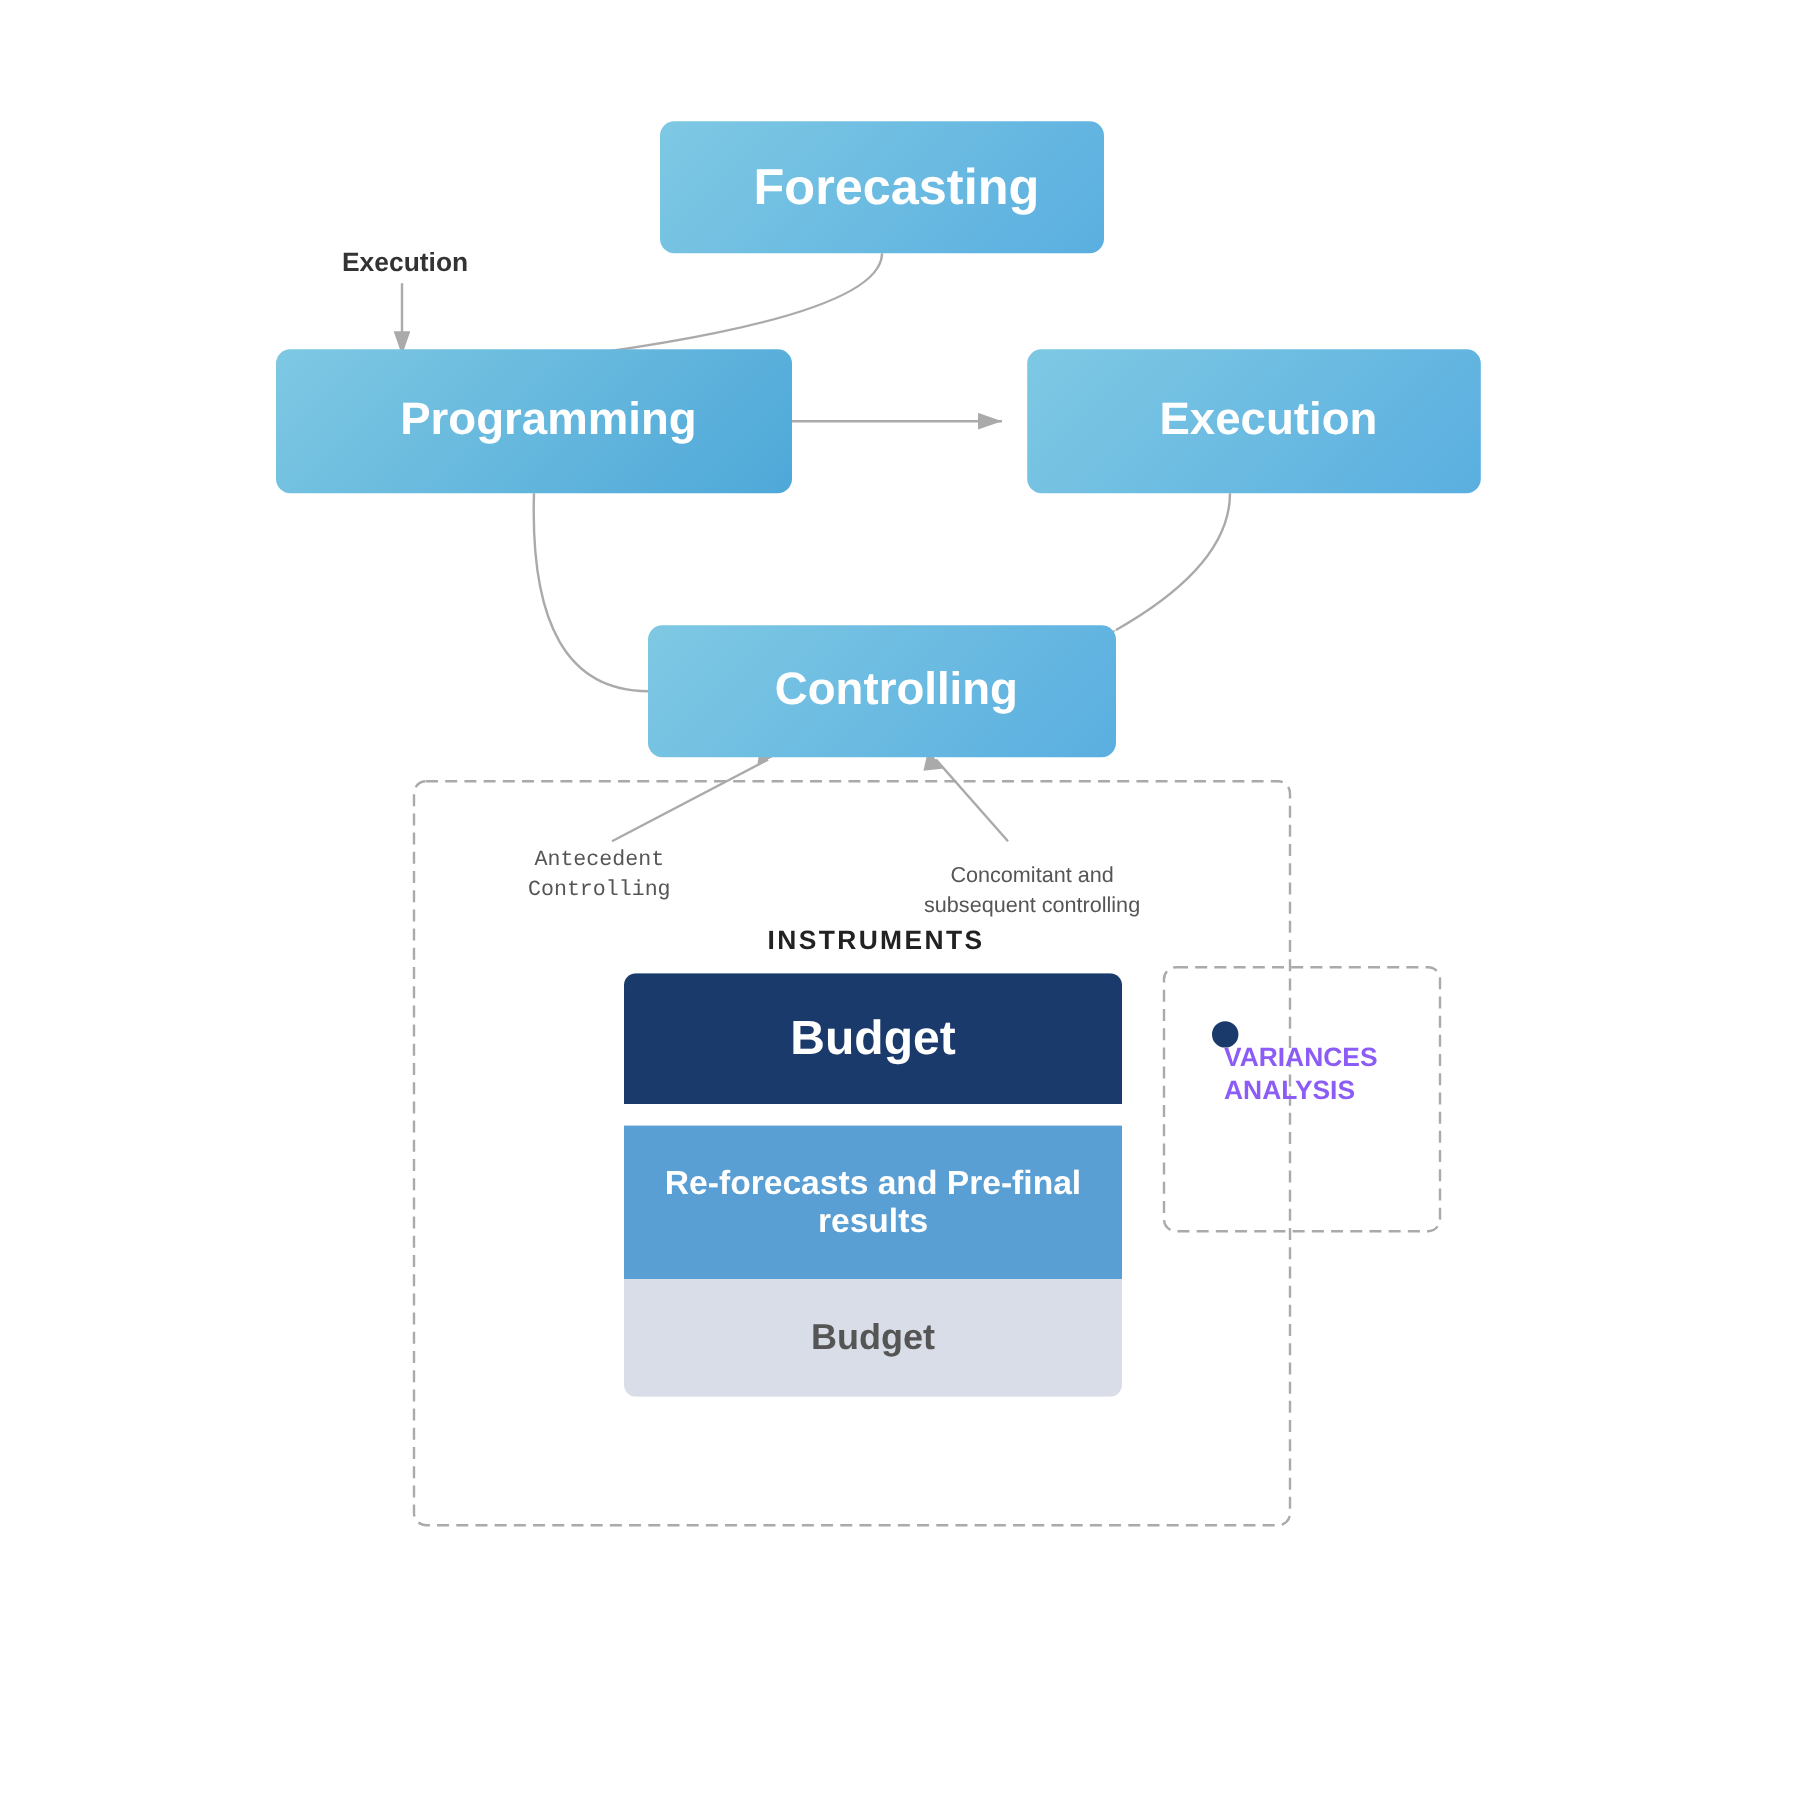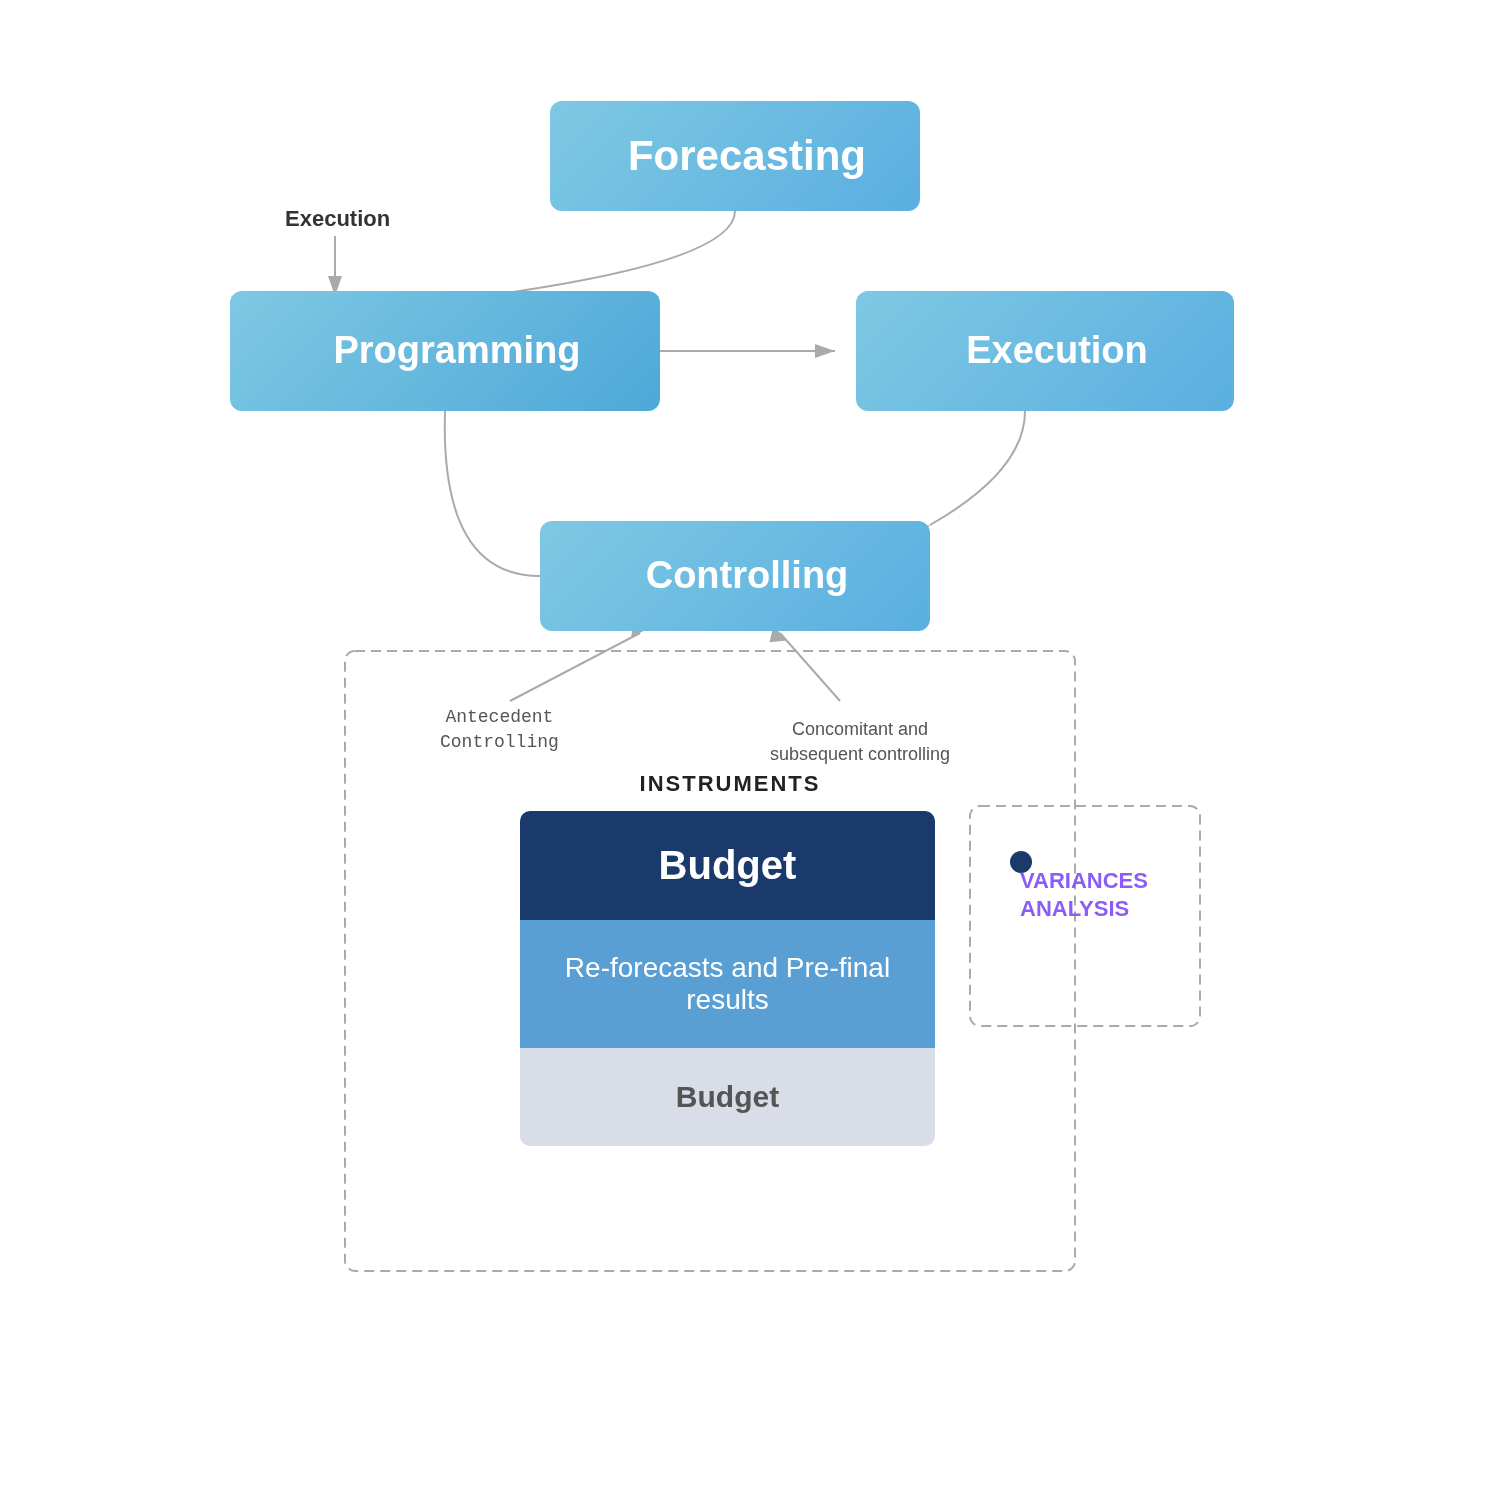--- a/index.html
+++ b/index.html
@@ -96,23 +96,24 @@
       font-size: 40px;
       font-weight: bold;
       text-align: center;
       padding: 32px 10px;
     }
 
     .inst-reforecast {
       background: #5a9fd4;
       color: #fff;
       font-size: 28px;
-      font-weight: normal;
+      font-weight: bold;
       text-align: center;
       padding: 32px 10px;
+      margin-top: 18px;
     }
 
     .inst-actuals {
       background: #d8dde8;
       color: #555;
       font-size: 30px;
       font-weight: bold;
       text-align: center;
       padding: 32px 10px;
     }

